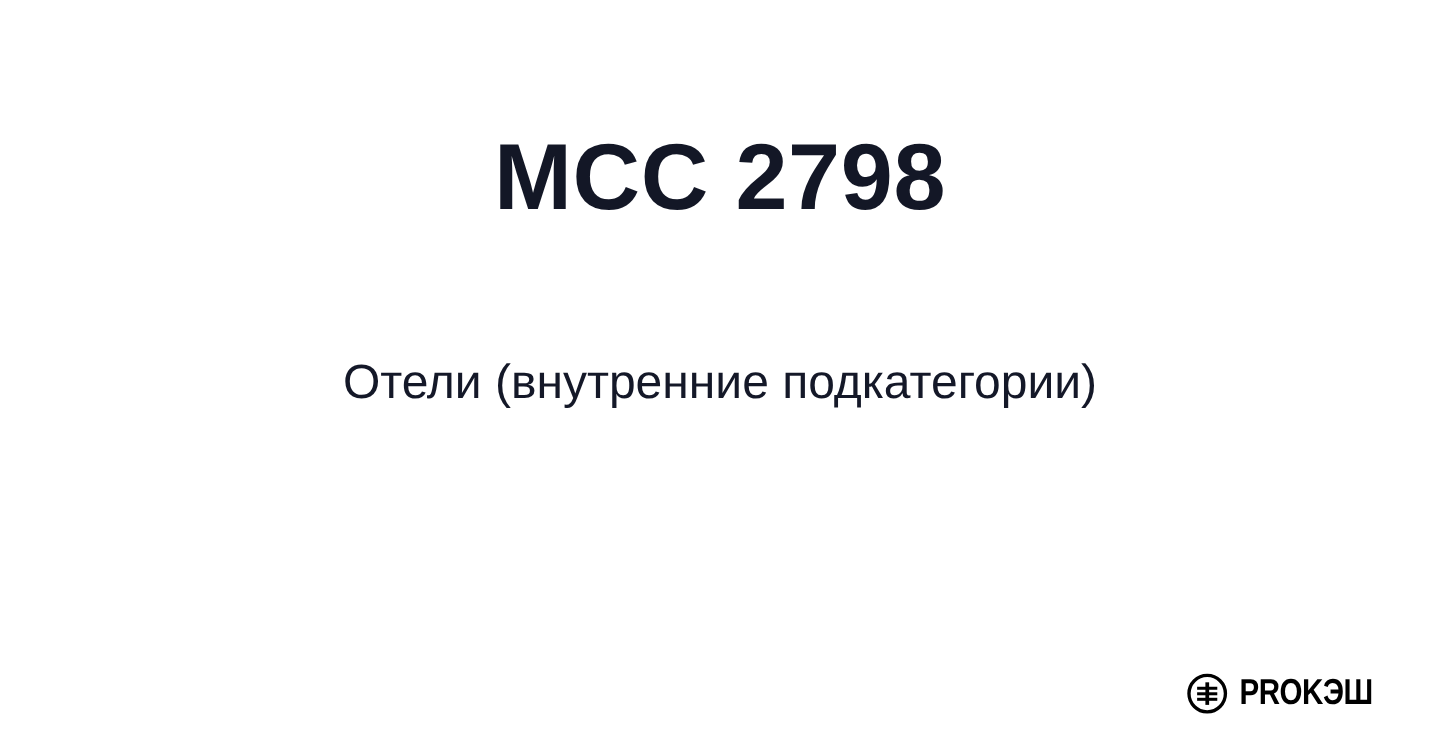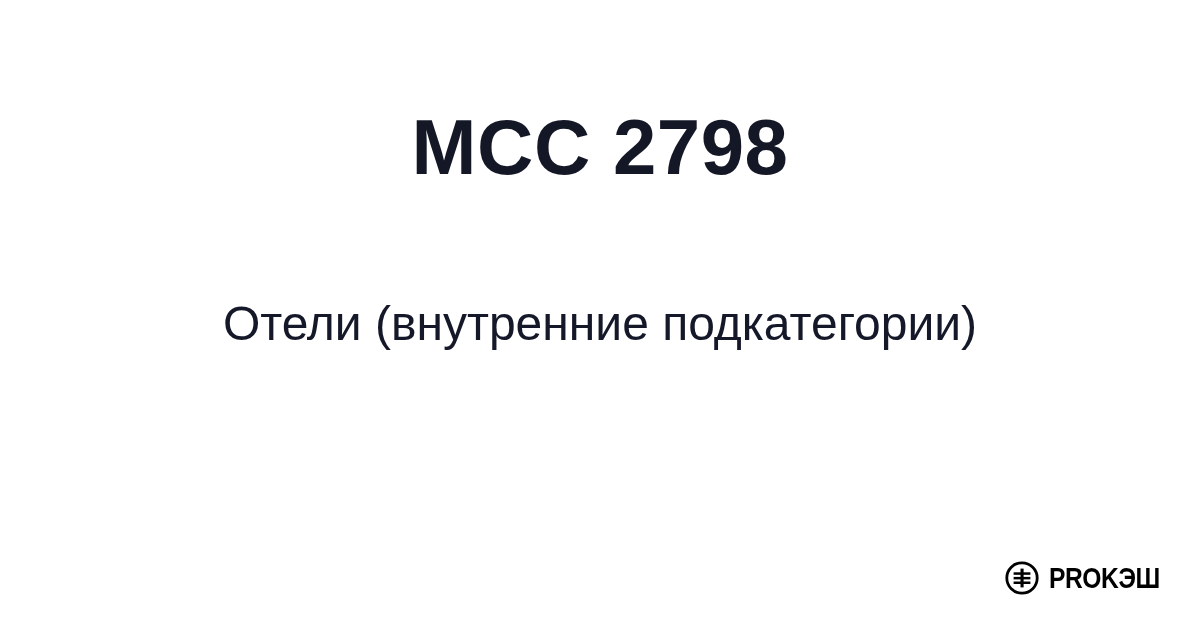--- a/index.html
+++ b/index.html
@@ -46,32 +46,32 @@
     font-weight: 700;
     letter-spacing: 0.5px;
     color: #131726;
     margin-top: 108px;
     white-space: nowrap;
   }
 
   .page-subtitle {
     margin: 0;
     padding: 0 40px;
-    font-size: 48px;
+    font-size: 40px;
     line-height: 1.18;
     font-weight: 400;
     color: #141828;
     margin-top: 110px;
     white-space: nowrap;
   }
 
   
   .brand {
     position: absolute;
-    right: 16px;
+    right: 32px;
     bottom: 34px;
     display: flex;
     align-items: center;
     gap: 9px;
     text-decoration: none;
   }
 
   .brand-mark {
     width: 36px;
     height: 36px;

